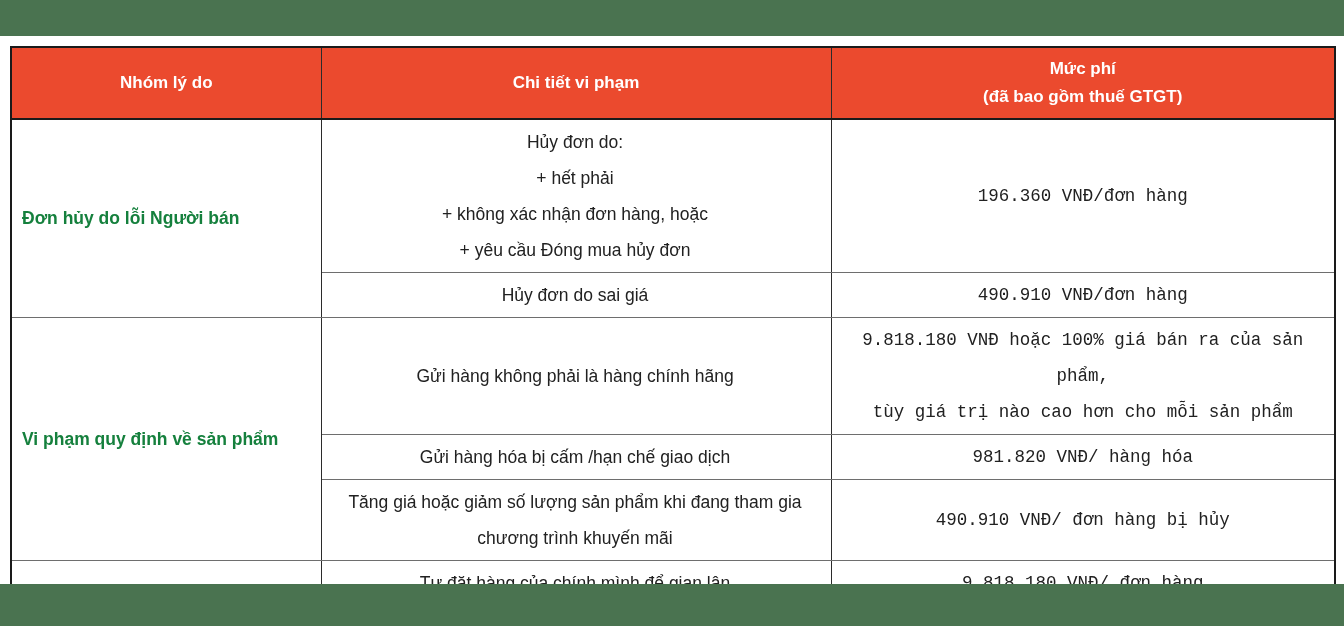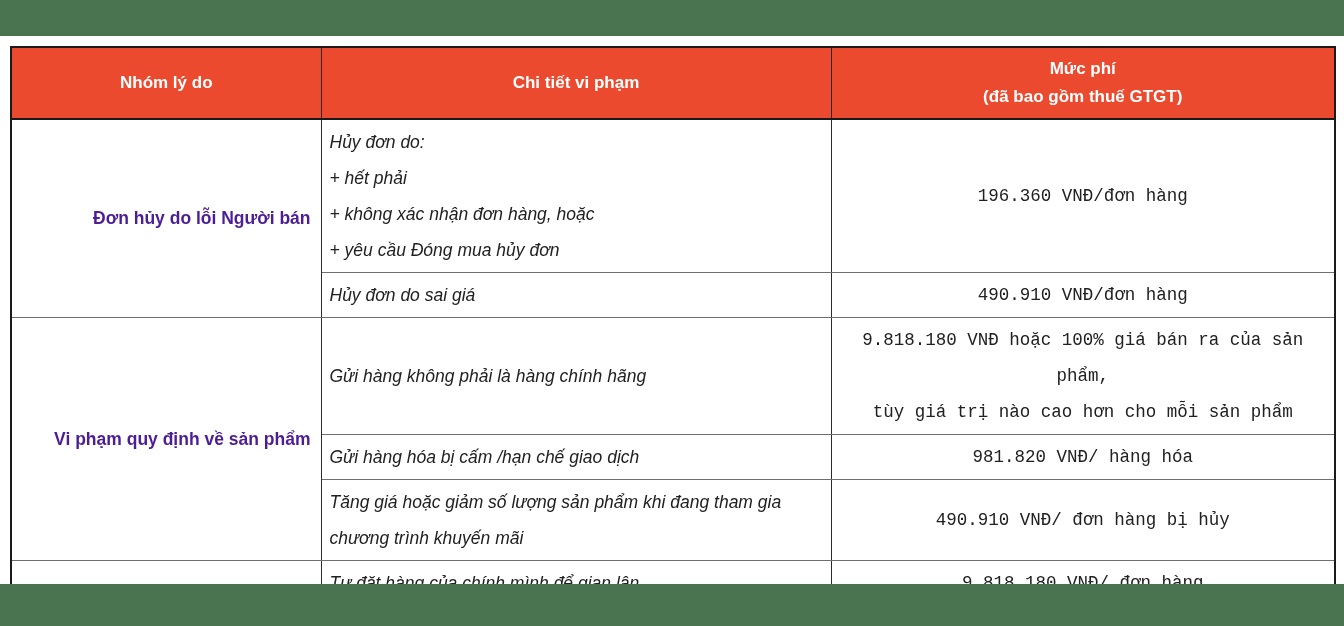--- a/index.html
+++ b/index.html
@@ -52,29 +52,28 @@
     color: #ffffff;
     font-weight: bold;
     font-size: 17px;
     text-align: center;
     border-bottom: 2px solid #1a1a1a;
     border-top: 2px solid #1a1a1a;
   }
   .header-line { line-height: 28px; }
 
   td.reason-cell {
-    color: #4c1d95;
+    color: #15803d;
     font-weight: 600;
-    text-align: right;
+    text-align: left;
     padding: 0 10px;
   }
   td.violation-cell {
-    text-align: left;
+    text-align: center;
     padding: 4px 10px 4px 8px;
-    font-style: italic;
   }
   td.fee-cell {
     text-align: center;
     padding: 4px 10px;
     font-family: Liberation Mono, monospace;
   }
   .cell-line { line-height: 36px; }
 
   tr.r-header { height: 72px; }
   tr.r1 { height: 146px; }

